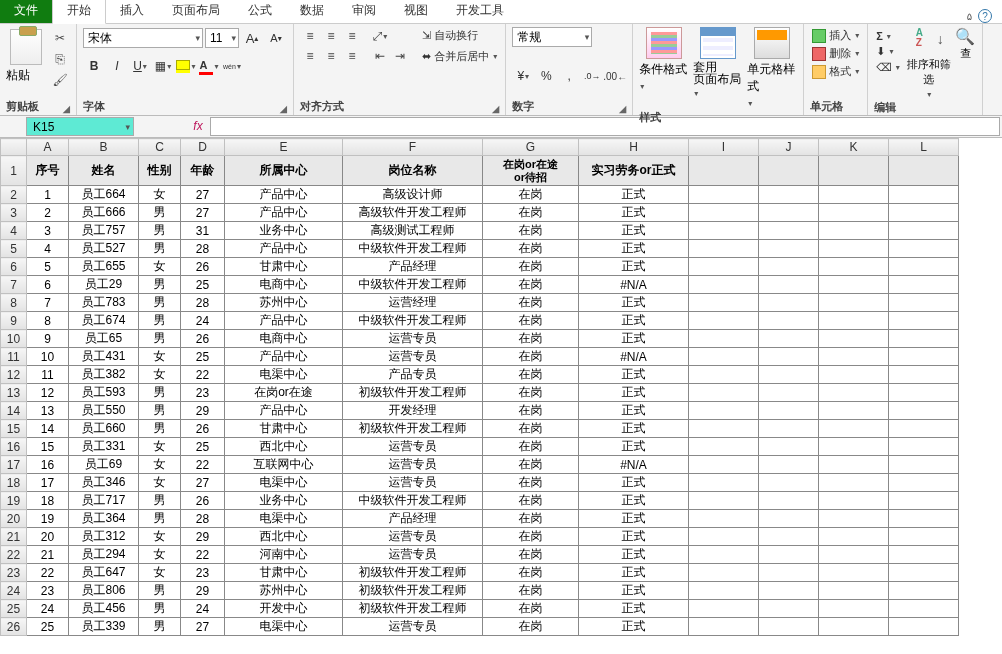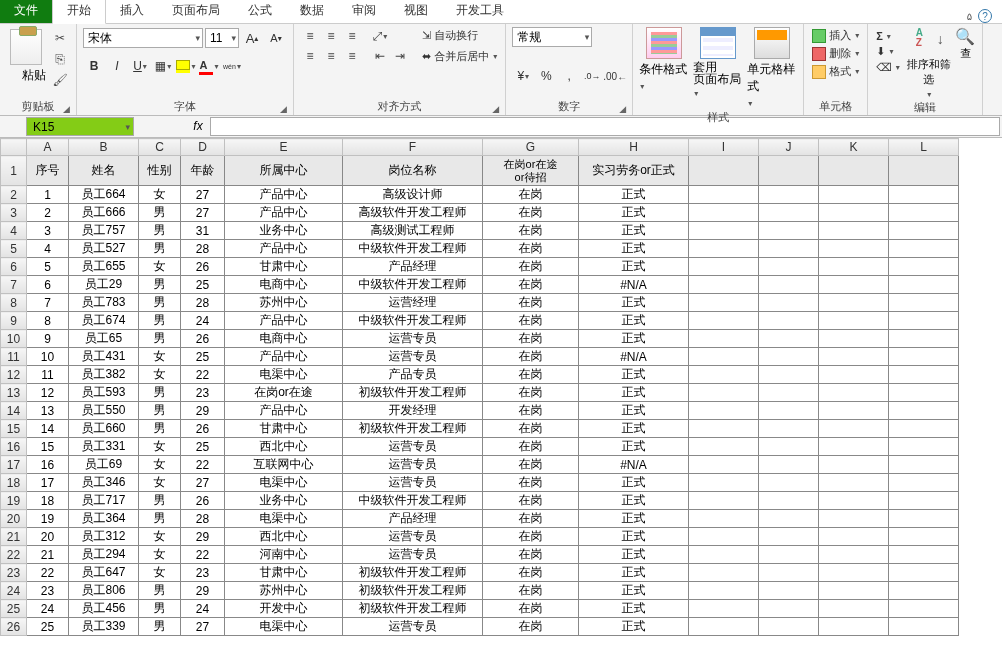--- a/index.html
+++ b/index.html
@@ -10,25 +10,25 @@
 .tab-file { background: #107c10; color: #fff; padding: 4px 14px; font-size: 12px; cursor: pointer; }
 .tab { padding: 4px 14px; color: #333; cursor: pointer; position: relative; }
 .tab.active { border: 1px solid #ccc; border-bottom: 1px solid #fff; background: #fff; margin-bottom: -1px; border-radius: 3px 3px 0 0; }
 .tabs-right { margin-left: auto; display: flex; align-items: center; gap: 6px; padding-right: 10px; color: #555; }
 .chev { font-size: 10px; }
 
 
 .ribbon { display: flex; background: #f4f4f4; border-bottom: 1px solid #bbb; height: 92px; }
 .group { border-right: 1px solid #d0d0d0; padding: 3px 6px 1px; display: flex; flex-direction: column; }
 .group-body { flex: 1; display: flex; align-items: flex-start; gap: 4px; }
-.group-label { text-align: center; font-size: 11px; color: #444; padding-top: 1px; position: relative; }
+.group-label { text-align: left; font-size: 11px; color: #444; padding-top: 1px; position: relative; font-weight: bold; }
 .group-label .dlg { position: absolute; right: 0; bottom: 0; font-size: 9px; color: #666; }
 
 
-.paste-big { width: 40px; text-align: right; }
+.paste-big { width: 40px; text-align: left; }
 .paste-icon { width: 32px; height: 36px; margin: 2px auto; background: linear-gradient(#fff,#eee); border: 1px solid #bbb; position: relative; }
 .paste-icon::before { content:""; position:absolute; top:-4px; left:8px; width:16px; height:8px; background:#c9a04e; border:1px solid #8a6; border-radius:2px; }
 .mini-col { display: flex; flex-direction: column; gap: 3px; padding-top: 2px; }
 .mini-btn { width: 20px; height: 18px; display:flex; align-items:center; justify-content:center; color:#444; cursor:pointer; }
 
 
 .font-row { display:flex; gap:2px; align-items:center; }
 .combo { background:#fff; border:1px solid #aaa; height:20px; display:flex; align-items:center; padding:0 14px 0 4px; position:relative; font-size:12px; }
 .combo .arrow { position:absolute; right:2px; font-size:9px; color:#555; }
 .font-name { width: 120px; }
@@ -61,36 +61,36 @@
 .cell-ic { width:14px; height:14px; }
 
 
 .big-btn { width:46px; text-align:center; cursor:pointer; font-size:11px; }
 .sort-icon { width:30px; height:30px; margin:0 auto; position:relative; }
 .sort-icon::before { content:"A"; position:absolute; top:0; left:2px; font-size:10px; font-weight:bold; color:#4a8; }
 .sort-icon::after { content:"Z"; position:absolute; top:10px; left:2px; font-size:10px; font-weight:bold; color:#c55; }
 
 
 .fbar { display:flex; border-bottom:1px solid #bbb; height:22px; background:#f4f4f4; }
-.namebox { width:108px; background:#84cc16; border:1px solid #aaa; margin:1px 0 1px 26px; padding:2px 6px; font-size:12px; position:relative; }
+.namebox { width:108px; background:#5eead4; border:1px solid #aaa; margin:1px 0 1px 26px; padding:2px 6px; font-size:12px; position:relative; }
 .namebox .arrow { position:absolute; right:3px; top:4px; font-size:9px; color:#555; }
-.fx { width:24px; text-align:center; padding-top:3px; color:#000000; font-style:italic; margin-left:52px; }
+.fx { width:24px; text-align:center; padding-top:3px; color:#be185d; font-style:italic; margin-left:52px; }
 .formula-input { flex:1; background:#fff; border:1px solid #aaa; margin:1px 2px 1px 0; padding:2px 4px; }
 
 
 .grid-wrap { position:relative; height:516px; overflow:hidden; }
 table.sheet { border-collapse:collapse; table-layout:fixed; }
 table.sheet th, table.sheet td { border:1px solid #c0c0c0; height:17px; font-size:12px; padding:0 2px; white-space:nowrap; overflow:hidden; }
 table.sheet th { background:linear-gradient(#f6f6f6,#e3e3e3); font-weight:normal; color:#333; }
 .rowhdr { width:26px; text-align:center; background:linear-gradient(#f6f6f6,#e3e3e3)!important; }
 .colhdr { text-align:center; }
 .corner { width:26px; background:#e3e3e3; }
 
 
-tr.datahdr td { background:#e8e8e8; font-weight:normal; text-align:center; line-height:1.1; border-color:#888; }
+tr.datahdr td { background:#e8e8e8; font-weight:bold; text-align:center; line-height:1.1; border-color:#888; }
 tr.datahdr { height: 30px; }
 tr.datahdr td.twoline { font-size:11px; padding:1px 0; }
 
 
 tr.datarow td { text-align:center; border-color:#888; }
 tr.datarow td.dashed-r { border-right:1px dashed #000; }
 td.blank { background:#fff; }
 
 .col-A{width:42px}.col-B{width:70px}.col-C{width:42px}.col-D{width:44px}
 .col-E{width:118px}.col-F{width:140px}.col-G{width:96px}.col-H{width:110px}

